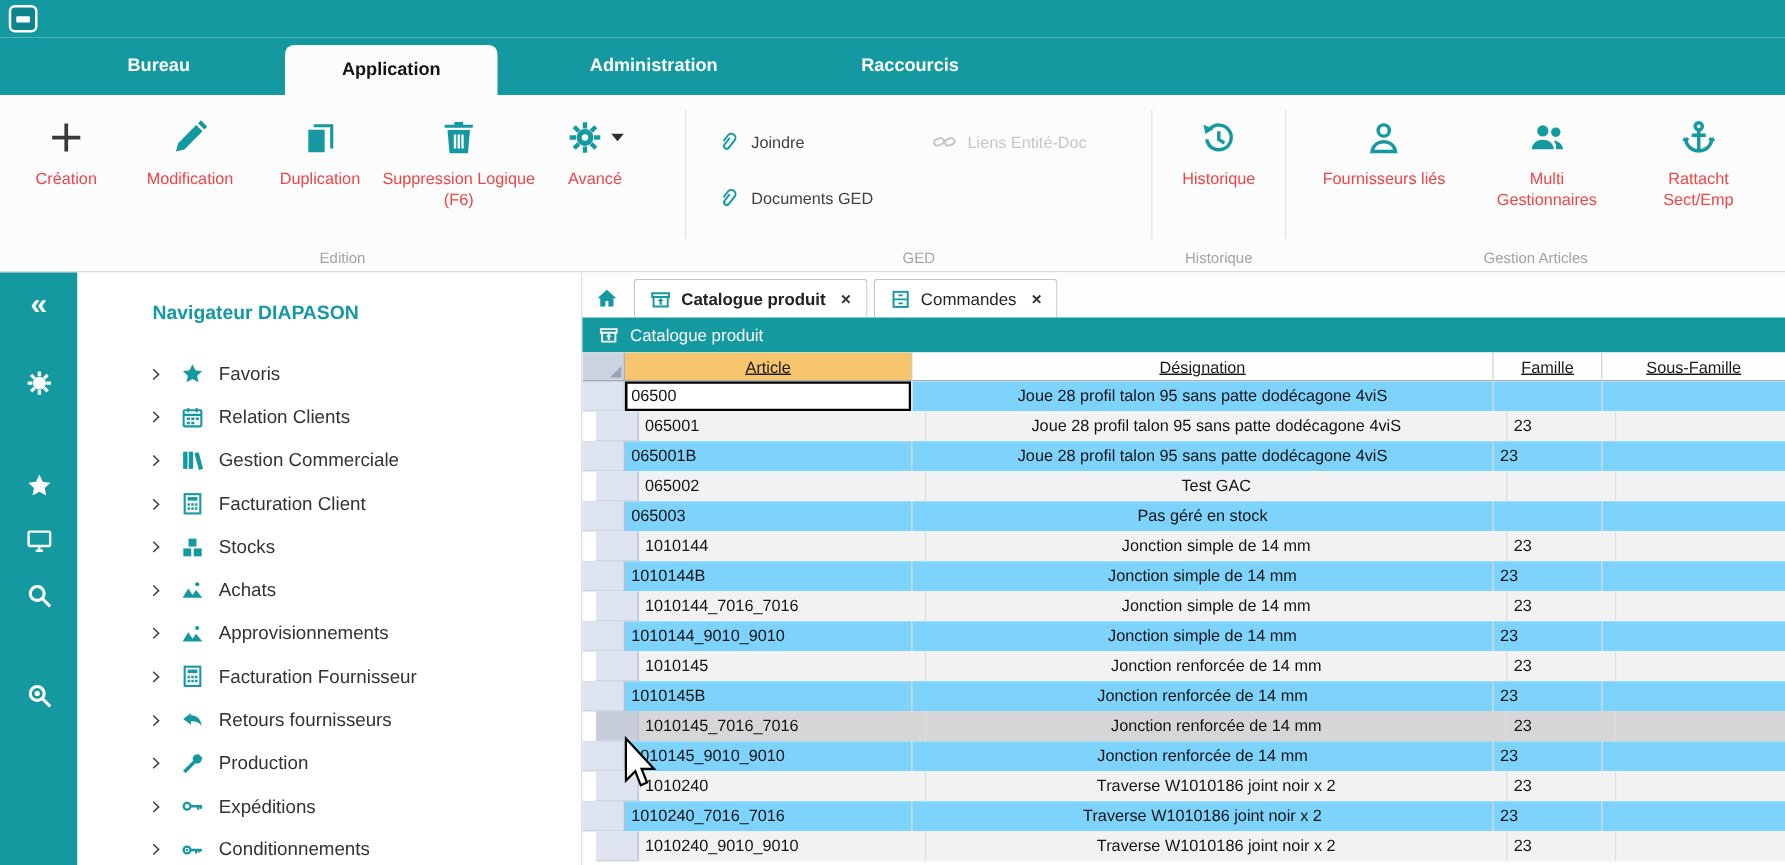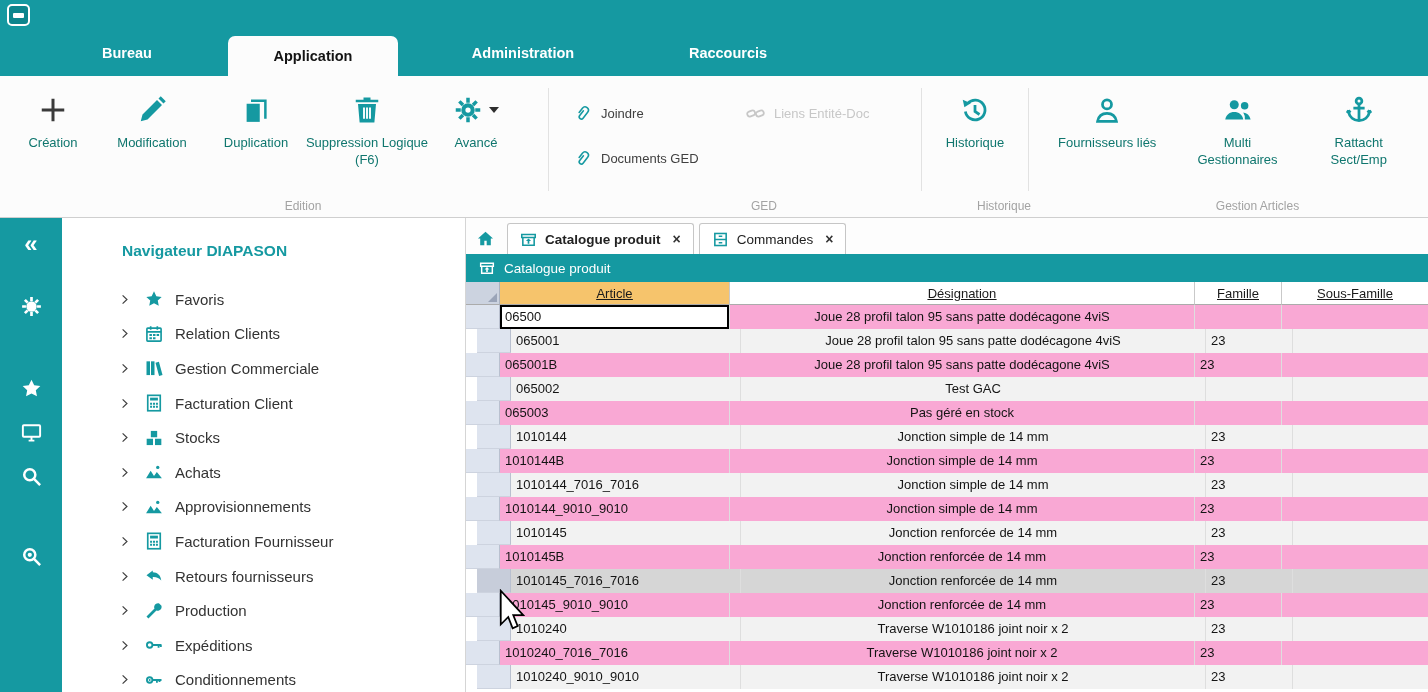--- a/index.html
+++ b/index.html
@@ -17,28 +17,28 @@
   .menu-tab{height:46px;display:flex;align-items:center;justify-content:center;color:#fff;font-weight:700;font-size:14.5px;cursor:default;}
   .menu-tab.t0{width:130px;}
   .menu-tab.t1{width:170px;margin-left:36px;}
   .menu-tab.t2{width:160px;margin-left:34px;}
   .menu-tab.t3{width:182px;margin-left:34px;}
   .menu-tab.active{background:#fcfcfc;color:#141414;height:40px;border-radius:7px 7px 0 0;}
 
   
   .ribbon{position:absolute;top:76px;left:0;width:100%;height:142px;background:#fcfcfc;border-bottom:1px solid #cfcfcf;display:flex;}
   .rgroup{position:relative;height:100%;flex:0 0 auto;}
-  .rgroup-label{position:absolute;bottom:4px;left:0;width:100%;text-align:center;color:#a3a3a3;font-size:12px;margin-left:29px;}
+  .rgroup-label{position:absolute;bottom:4px;left:0;width:100%;text-align:center;color:#a3a3a3;font-size:12px;}
   .rsep{width:1px;background:#e2e2e2;margin:12px 0 26px;flex:0 0 1px;}
   .rgroup-buttons{display:flex;padding:10px 0 0 10px;}
   .rbtn{display:flex;flex-direction:column;align-items:center;padding-top:4px;}
   .rbtn-icon{height:40px;display:flex;align-items:center;justify-content:center;color:#1599A1;}
   .rbtn-icon svg{width:30px;height:30px;}
   .rbtn.dark .rbtn-icon{color:#3a3a3a;}
-  .rbtn-label{font-size:13px;color:#0f766e;text-align:center;line-height:1.3;margin-top:5px;}
+  .rbtn-label{font-size:13px;color:#ef4444;text-align:center;line-height:1.3;margin-top:5px;}
   .caret{width:0;height:0;border-left:5px solid transparent;border-right:5px solid transparent;border-top:6px solid #2e2e2e;margin-left:6px;}
   .ged-cols{display:flex;padding:22px 0 0 24px;}
   .ged-col{display:flex;flex-direction:column;gap:15px;}
   .ged-col.c1{width:165px;}
   .ged-col.c2{margin-left:8px;width:170px;}
   .sbtn{display:flex;align-items:center;gap:9px;height:30px;color:#404040;font-size:13px;white-space:nowrap;}
   .sbtn .sicon{color:#1599A1;display:flex;}
   .sbtn svg{width:19px;height:19px;}
   .sbtn.disabled{color:#c7c7c7;}
   .sbtn.disabled .sicon{color:#c7c7c7;}
@@ -82,21 +82,21 @@
   .vico svg{width:16px;height:16px;}
 
   
   .grid{flex:1;display:flex;flex-direction:column;overflow:hidden;background:#fff;}
   .grid-header{display:flex;height:23px;flex:0 0 23px;text-decoration:underline;}
   .hcell{font-size:13px;color:#1a1a1a;text-decoration:underline;display:flex;align-items:center;justify-content:center;background:#fff;border-right:1px solid #c9c9c9;border-bottom:1px solid #ababab;overflow:hidden;white-space:nowrap;}
   .hcell.article{background:#F6C46C;}
   .hcell.corner{flex:0 0 34px;background:#ccd3e0;border-right:1px solid #aab2c0;position:relative;text-decoration:none;}
   .hcell.corner::after{content:"";position:absolute;right:2px;bottom:2px;border-left:9px solid transparent;border-bottom:9px solid #9aa4b8;}
   .grid-body{flex:1;overflow:hidden;}
-  .grid-row{display:flex;height:24px;background:#f9a8d4;}
+  .grid-row{display:flex;height:24px;background:#7dd3fc;}
   .grid-row.alt{background:#F2F2F2;margin-left:11px;}
   .grid-row.selected{background:#D6D6D6;}
   .grid-row.selected .gcell{background:#D6D6D6;}
   .gcell{font-size:13px;color:#141414;line-height:23px;padding:0 5px;white-space:nowrap;overflow:hidden;border-right:1px solid #dedede;}
   .sel-cell{flex:0 0 34px;background:#DEE4EF !important;border-right:1px solid #b9c0cf;border-bottom:1px solid #cdd3df;padding:0;}
   .grid-row.selected .sel-cell{background:#c7cdda !important;}
   .col-article{flex:0 0 230px;}
   .col-designation{flex:0 0 465px;text-align:center;}
   .col-famille{flex:0 0 87px;}
   .col-sousfamille{flex:1;border-right:none;}

